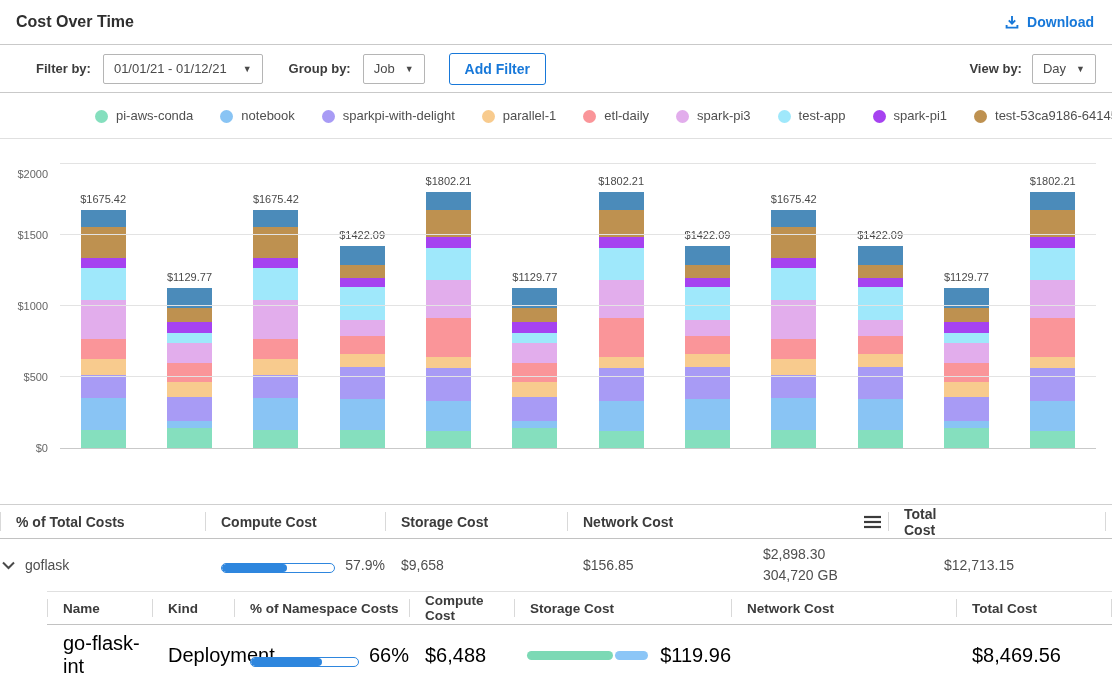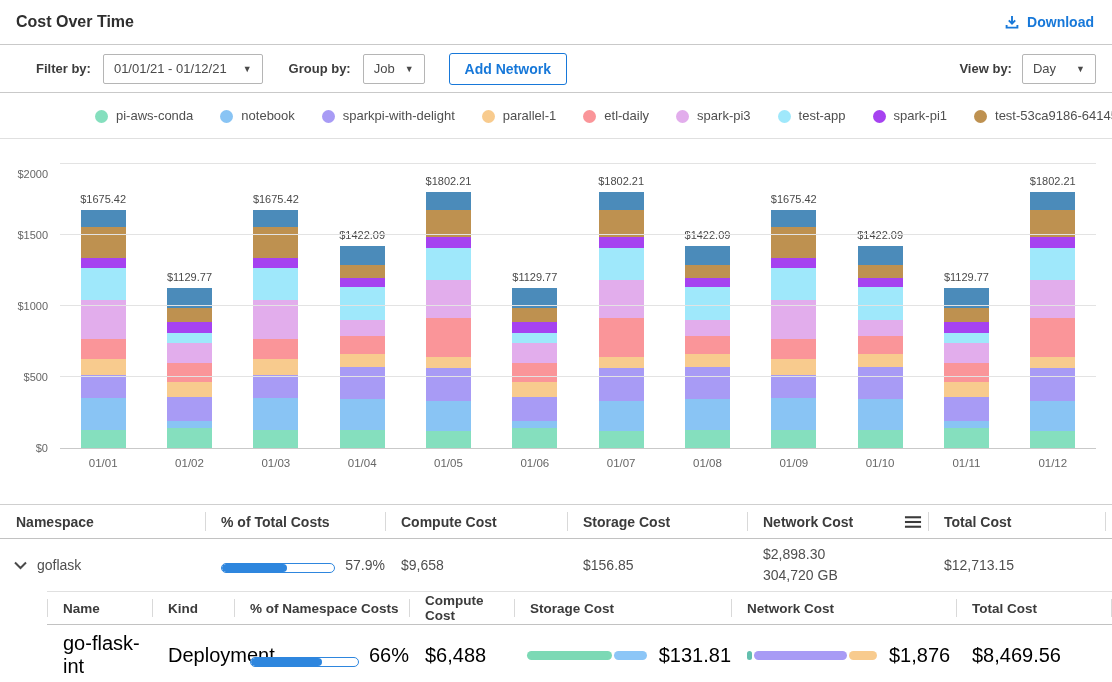--- a/index.html
+++ b/index.html
@@ -50,21 +50,21 @@
   .grid-main { display:grid; grid-template-columns:205px 180px 182px 180px 141px 40px 1fr; }
   .thead { height:34px; align-items:center; border-bottom:1px solid #c2c2c2;
     font-size:14px; font-weight:bold; color:#3b3b3b; position:relative; }
   .thead > div { padding-left:16px; position:relative; height:100%; display:flex; align-items:center; }
   .thead > div.sep::before { content:''; position:absolute; left:0; top:7px; bottom:7px;
     width:1px; background:#d9d9d9; }
   .thead::after { content:''; position:absolute; right:6px; top:7px; bottom:7px;
     width:1px; background:#d9d9d9; }
   .trow { min-height:52px; align-items:center; font-size:14px; color:#4f4f4f; }
   .cell { padding-left:16px; }
-  .ns-cell { display:flex; align-items:center; gap:10px; padding-left:14px; cursor:pointer; }
+  .ns-cell { display:flex; align-items:center; gap:10px; padding-left:2px; cursor:pointer; }
   .pct-cell { display:flex; align-items:flex-end; gap:10px; padding-left:16px; }
   .pill { height:10px; border:1px solid #2e86de; border-radius:6px; overflow:hidden; background:#fff; }
   .pill i { display:block; height:100%; background:#2e86de; border-radius:5px; }
   .net-cell { grid-column:5 / 7; padding-left:16px; line-height:1.5; }
 
   
   .nested { margin-left:47px; }
   .grid-nested { display:grid; grid-template-columns:105px 82px 175px 105px 217px 225px 1fr; }
   .nhead { height:34px; align-items:center; border-top:1px solid #e0e0e0;
     border-bottom:1px solid #c2c2c2; font-size:13.5px; font-weight:bold; color:#3b3b3b; position:relative; }
@@ -102,24 +102,24 @@
   <span class="flabel">Filter by:</span>
   <div class="selectbox">
     <span>01/01/21 - 01/12/21</span>
     <span class="caret">▼</span>
   </div>
   <span class="flabel" style="margin-left:14px;">Group by:</span>
   <div class="selectbox" style="gap:10px;">
     <span>Job</span>
     <span class="caret">▼</span>
   </div>
-  <button class="btn-addfilter">Add Network</button>
+  <button class="btn-addfilter">Add Filter</button>
   <div class="viewgroup">
     <span class="flabel">View by:</span>
-    <div class="selectbox" style="gap:20px;">
+    <div class="selectbox" style="gap:10px;">
       <span>Day</span>
       <span class="caret">▼</span>
     </div>
   </div>
 </div>
 
 <div class="legendbar">
 
   <span class="legend-item">
       <i class="dot" style="background: rgb(133, 223, 190);"></i>
@@ -340,44 +340,29 @@
           <i style="height: 11.644px; background: rgb(248, 203, 142);"></i>
           <i style="height: 38.34px; background: rgb(250, 149, 153);"></i>
           <i style="height: 38.34px; background: rgb(226, 173, 236);"></i>
           <i style="height: 31.666px; background: rgb(159, 232, 251);"></i>
           <i style="height: 11.644px; background: rgb(166, 66, 240);"></i>
           <i style="height: 26.696px; background: rgb(190, 145, 80);"></i>
           <i style="height: 17.7798px; background: rgb(75, 139, 186);"></i>
         </div>
       </div>
     </div>
-  <div class="xlabels" id="xlabels">
-      <span>01/01</span>
-      <span>01/02</span>
-      <span>01/03</span>
-      <span>01/04</span>
-      <span>01/05</span>
-      <span>01/06</span>
-      <span>01/07</span>
-      <span>01/08</span>
-      <span>01/09</span>
-      <span>01/10</span>
-      <span>01/11</span>
-      <span>01/12</span>
-    </div>
 <span class="ylab" style="top: 303px;">$0</span>
     <span class="ylab" style="top: 232px;">$500</span>
     <span class="ylab" style="top: 161px;">$1000</span>
     <span class="ylab" style="top: 90px;">$1500</span>
     <span class="ylab" style="top: 29px;">$2000</span>
   </div>
 
 <section class="tbl">
   <div class="thead grid-main">
-    <div>Namespace</div>
     <div class="sep">% of Total Costs</div>
     <div class="sep">Compute Cost</div>
     <div class="sep">Storage Cost</div>
     <div class="sep">Network  Cost</div>
     <div class="menu-cell">
       <svg width="19" height="14" viewBox="0 0 19 14" stroke="#3b3b3b" stroke-width="2.2">
         <line x1="1" y1="2" x2="18" y2="2"></line>
           <line x1="1" y1="7" x2="18" y2="7"></line>
           <line x1="1" y1="12" x2="18" y2="12"></line>
       </svg>
@@ -428,28 +413,20 @@
           <i id="nested-pill-fill" style="width: 66%;"></i>
         </span>
         <span>66%</span>
       </div>
       <div class="cell">$6,488</div>
       <div class="storage-cell">
         <span class="minibar" id="storage-bar">
             <i style="width: 72%; background: rgb(124, 217, 181);"></i>
             <i style="width: 28%; background: rgb(140, 198, 247);"></i>
           </span>
-        <span>$131.81</span>
+        <span>$119.96</span>
       </div>
       <div class="netgroup">
-        <div class="bar-label-pair">
-          <span class="minibar" id="netbar-cost">
-              <i style="width: 4%; background: rgb(99, 191, 174);"></i>
-              <i style="width: 74%; background: rgb(168, 155, 245);"></i>
-              <i style="width: 22%; background: rgb(248, 203, 142);"></i>
-            </span>
-          <span>$1,876</span>
-        </div>
       </div>
       <div class="cell">$8,469.56</div>
     </div>
   </div>
 </section>
 
 </body></html>

